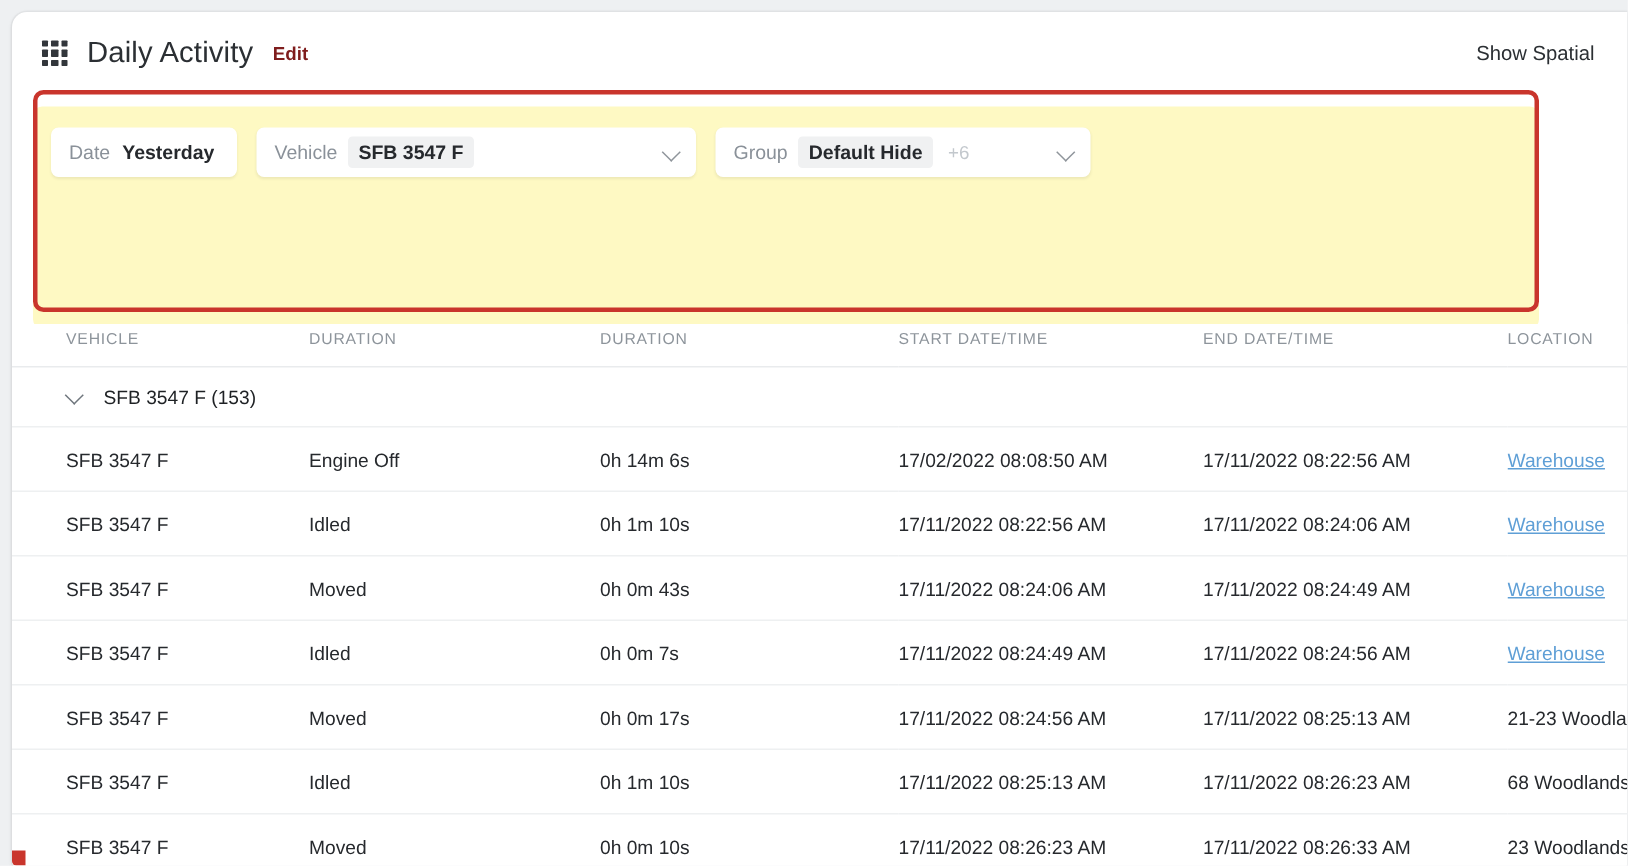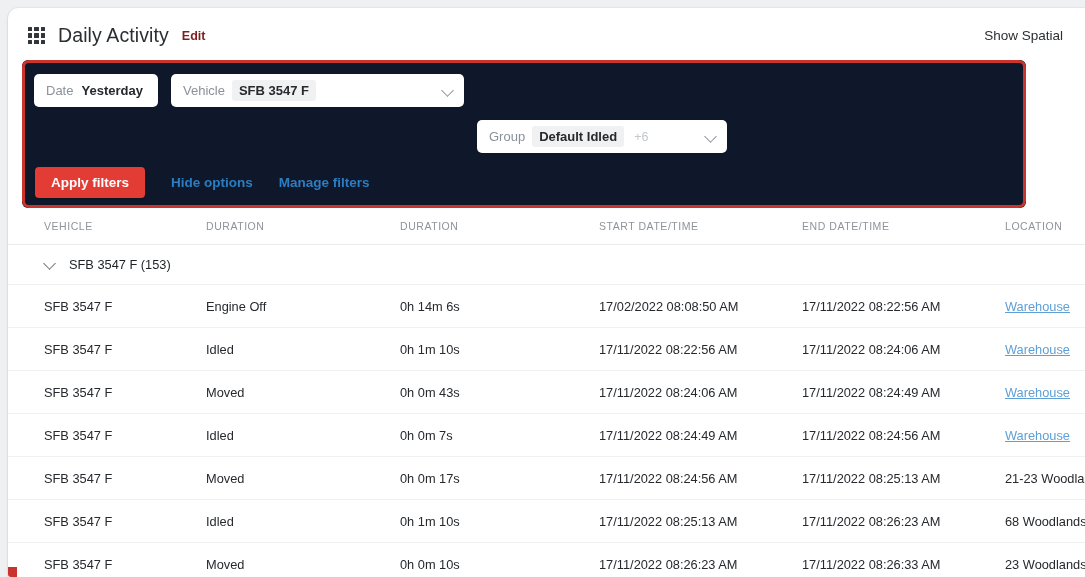--- a/index.html
+++ b/index.html
@@ -92,24 +92,24 @@
     border: 3px solid #c9352c;
     border-radius: 7px;
     pointer-events: none;
     z-index: 5;
   }
 
   
   .filter-panel {
     position: absolute;
     left: 14px;
-    top: 52px;
+    top: 63px;
     width: 1004px;
     height: 148px;
-    background: #0f172a;
+    background: #fef9c3;
     border-radius: 6px;
     padding: 14px 12px 0 12px;
   }
 
   .filter-row {
     display: flex;
     align-items: flex-start;
     gap: 13px;
   }
   .filter-row.second { margin-top: 10px; }
@@ -121,21 +121,21 @@
     display: flex;
     align-items: center;
     padding: 0 9px 0 12px;
     box-shadow: 0 1px 2px rgba(0,0,0,0.07);
     cursor: pointer;
     flex: 0 0 auto;
   }
   .ff-date    { width: 124px; }
   .ff-vehicle { width: 293px; }
   .ff-vtype   { width: 294px; }
-  .ff-group   { width: 250px; margin-top: 46px; }
+  .ff-group   { width: 250px; }
   .ff-driver  { width: 250px; }
 
   .ff-label {
     font-size: 13px;
     color: #8a9199;
     white-space: nowrap;
     flex: 0 0 auto;
   }
 
   .ff-value {
@@ -338,34 +338,29 @@
         <div class="filter-field ff-vehicle">
           <span class="ff-label">Vehicle</span>
           <span class="ff-value chip">SFB 3547 F</span>
           <span class="ff-spacer"></span>
           <span class="chevron"></span>
         </div>
 
 
         <div class="filter-field ff-group">
           <span class="ff-label">Group</span>
-          <span class="ff-value chip">Default Idled</span>
+          <span class="ff-value chip">Default Hide</span>
           <span class="ff-more">+6</span>
           <span class="ff-spacer"></span>
           <span class="chevron"></span>
         </div>
 
       </div>
 
 
-      <div class="filter-actions">
-        <button class="apply-btn">Apply filters</button>
-        <span class="text-link">Hide options</span>
-        <span class="text-link">Manage filters</span>
-      </div>
 
     </div>
 
     <div class="filter-highlight"></div>
 
     <div class="table-wrap">
       <table class="grid">
         <thead>
           <tr>
             <th class="col-vehicle">VEHICLE</th>

